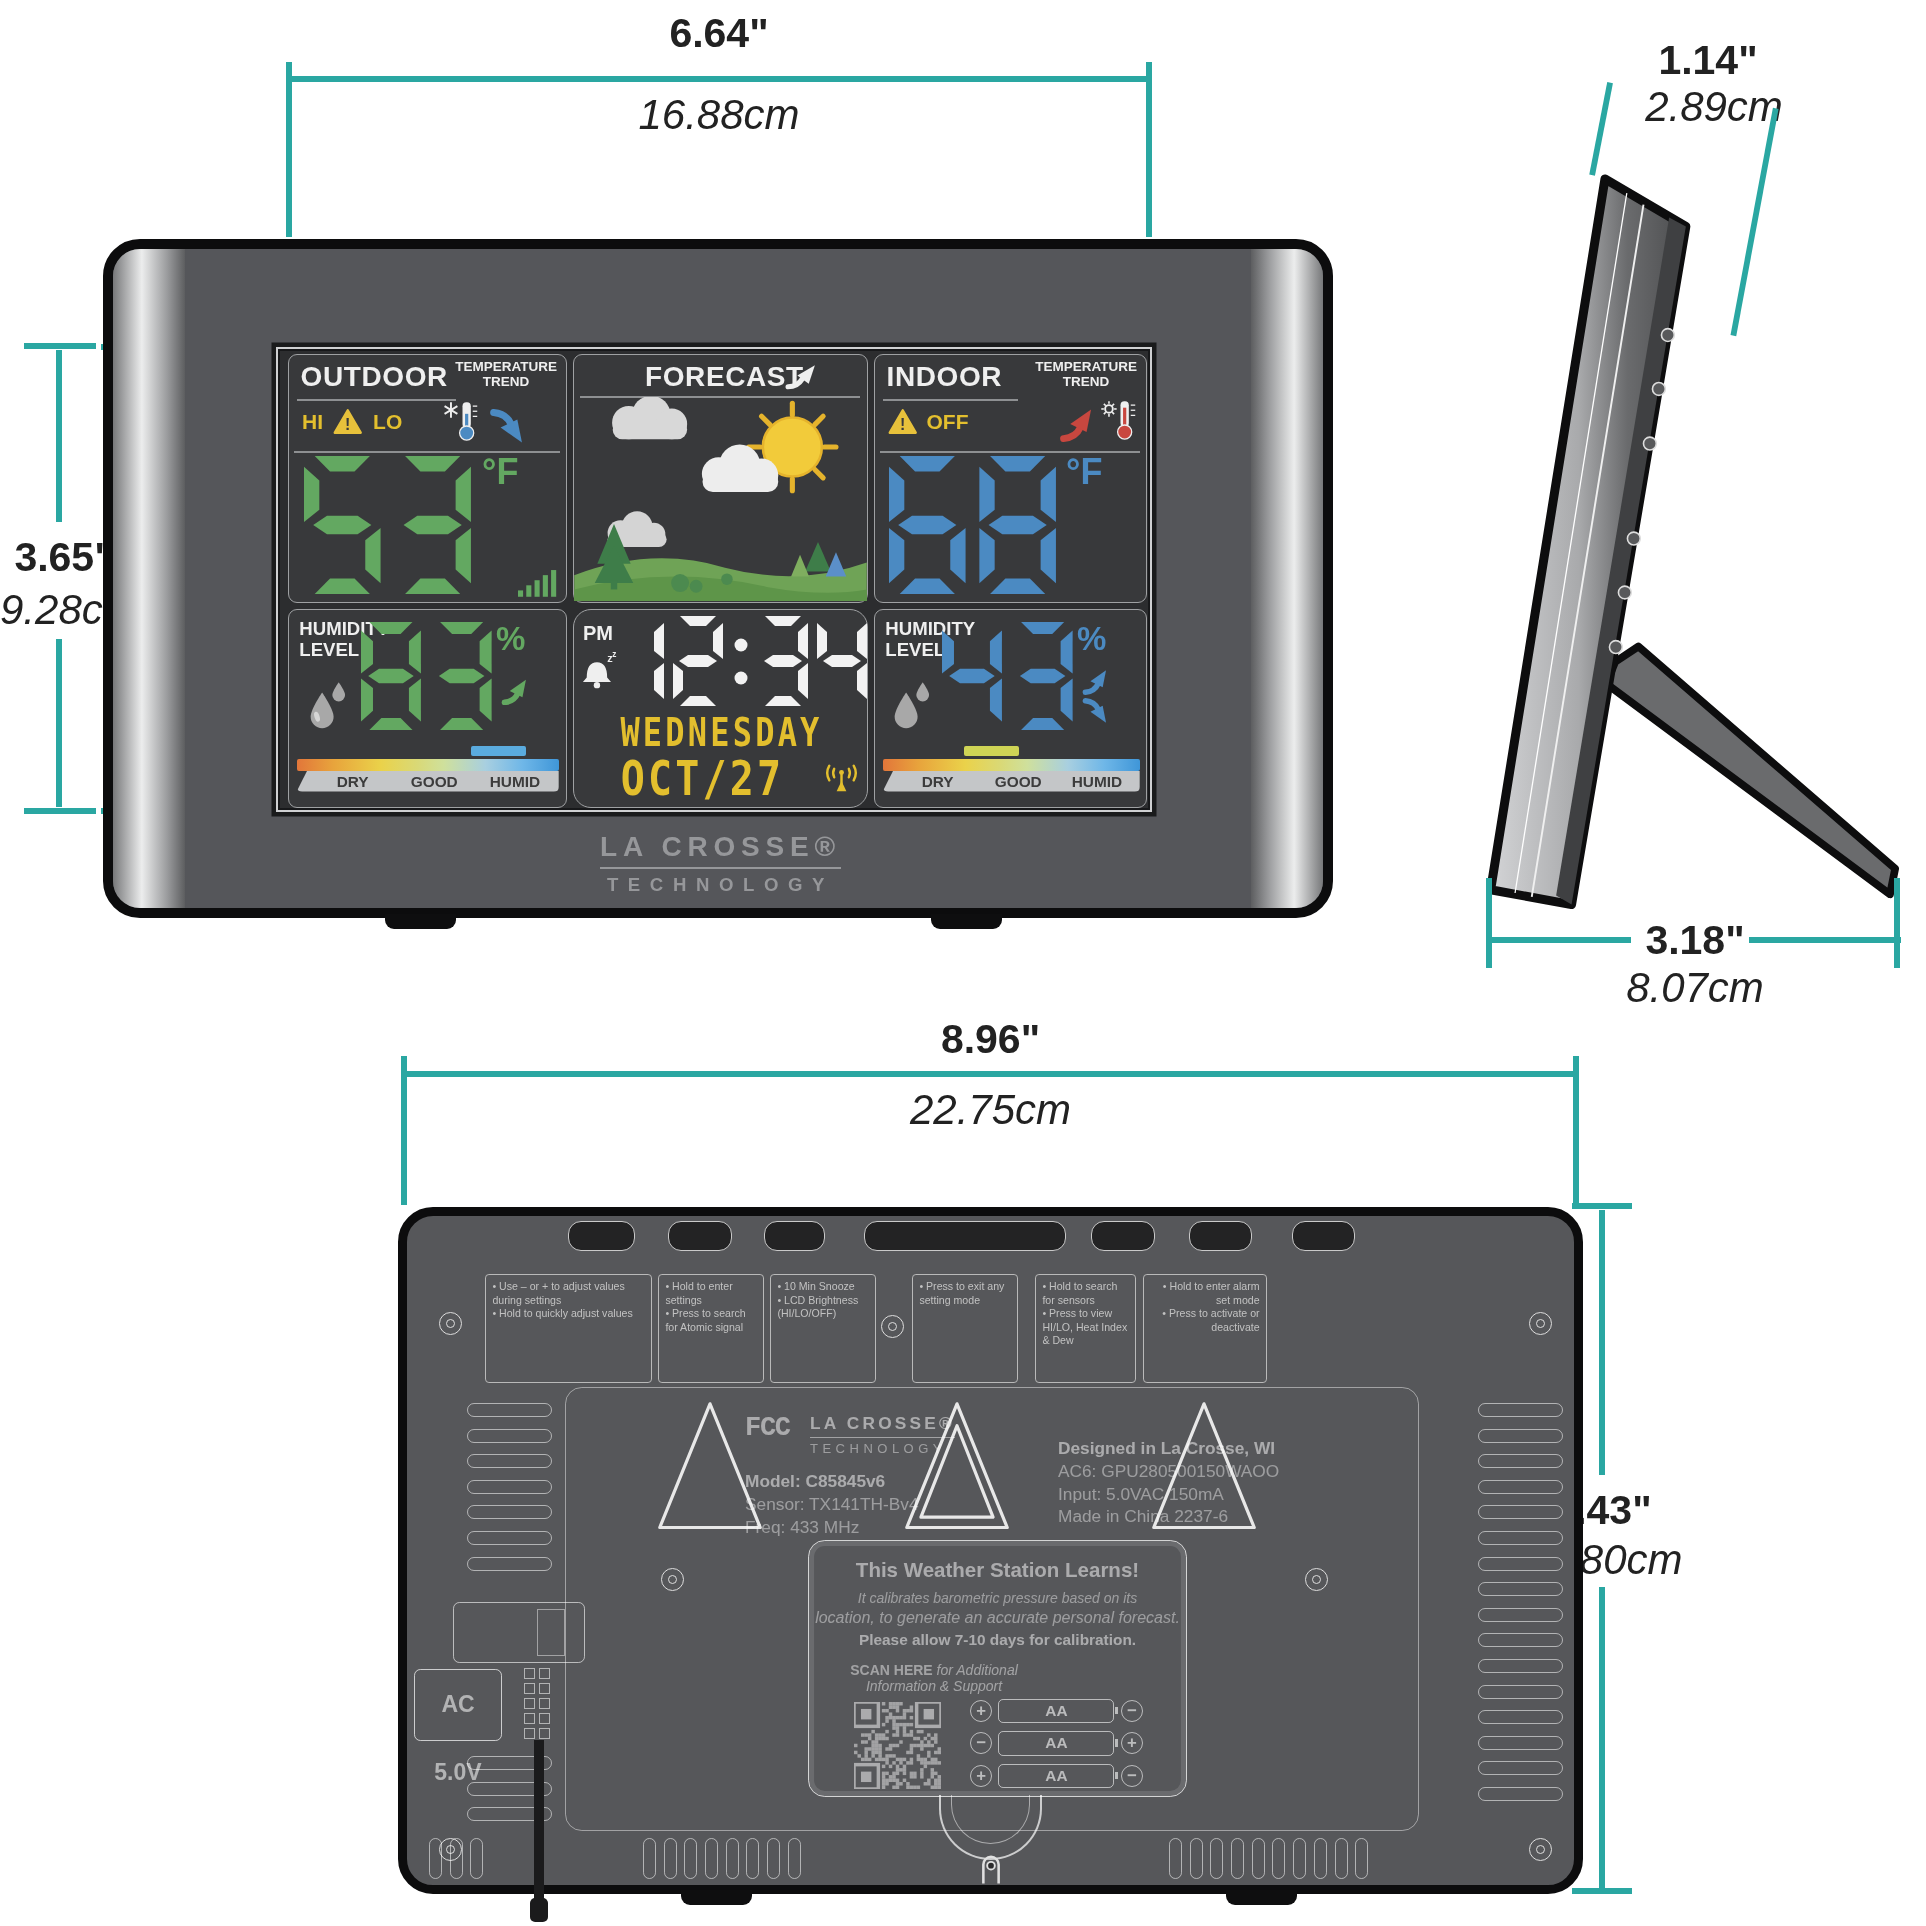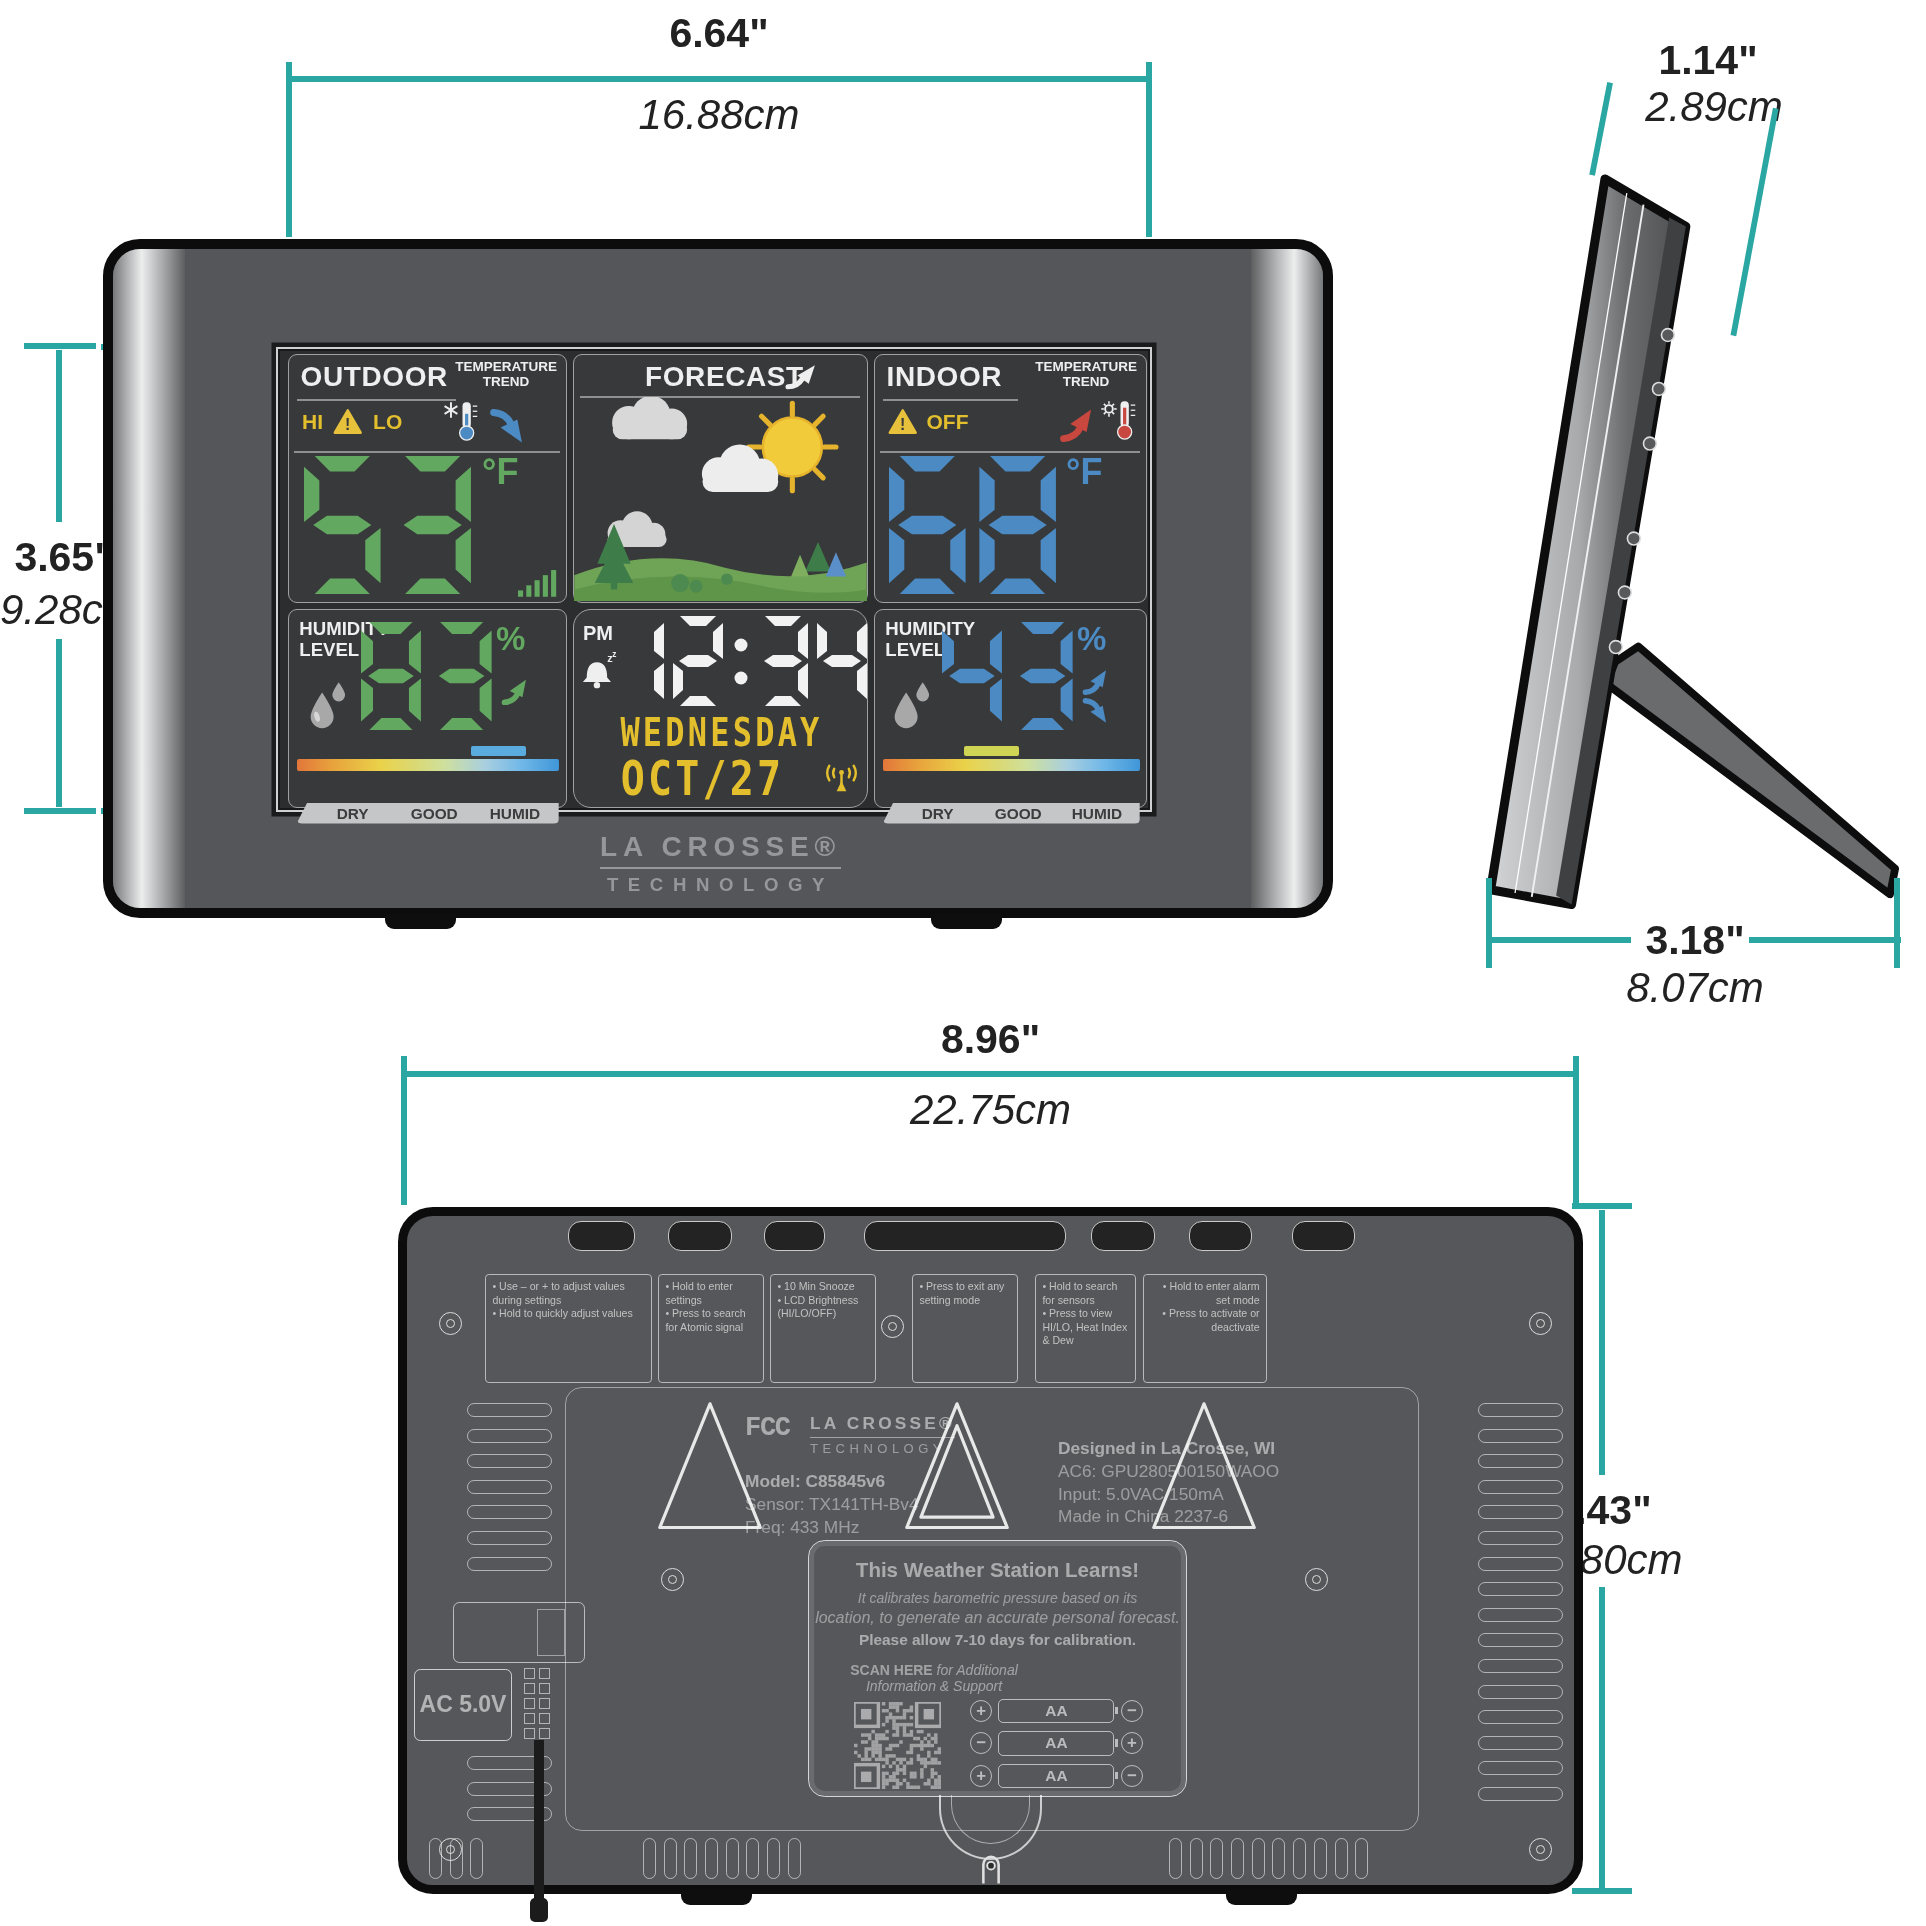--- a/index.html
+++ b/index.html
@@ -38,21 +38,21 @@
   .hr{position:absolute;height:1.9px;background:#8e9092;}
   .yel{color:var(--yellow);font-weight:bold;font-size:21px;}
   .unit-g{position:absolute;color:var(--green);font-weight:bold;font-size:36px;}
   .unit-b{position:absolute;color:var(--blue);font-weight:bold;font-size:36px;}
   .pct-g{position:absolute;color:var(--green);font-weight:bold;font-size:33px;}
   .pct-b{position:absolute;color:var(--blue);font-weight:bold;font-size:33px;}
   .humlabel{position:absolute;left:10.3px;top:7.7px;color:var(--white);font-weight:bold;font-size:18.6px;line-height:1.15;}
   .gradbar{position:absolute;height:11.6px;border-radius:1.9px;
     background:linear-gradient(90deg,#e2763a 0%,#e8a43c 14%,#ead24a 32%,#d9d977 46%,#cfe09c 56%,#a8cfe0 72%,#6fb7e8 86%,#3f96d8 100%);}
   .scaleband{position:absolute;height:20.5px;background:#c4c6c8;border-radius:0 0 5.1px 5.1px;
-    clip-path:polygon(10.3px 0,100% 0,100% 100%,0 100%);margin-top:32px;}
+    clip-path:polygon(10.3px 0,100% 0,100% 100%,0 100%);}
   .scaleband span{position:absolute;top:1.9px;font-size:15.4px;font-weight:bold;color:#3c3c3c;}
   .marker{position:absolute;height:9.6px;border-radius:1.9px;}
 
   .lcd-date{font-family:"DejaVu Sans Mono", monospace;font-weight:bold;color:var(--yellow);
     transform:scaleY(1.22);transform-origin:center;letter-spacing:3.2px;white-space:nowrap;}
 
   #brand-front{position:absolute;left:573px;top:831px;width:295px;text-align:center;color:#96979a;}
   #brand-front .b1{font-size:28px;font-weight:bold;letter-spacing:5.8px;border-bottom:2.6px solid #96979a;display:inline-block;padding-bottom:3.9px;}
   #brand-front .b2{font-size:18.6px;font-weight:bold;letter-spacing:9.6px;margin-top:5.1px;}
 
@@ -82,21 +82,21 @@
   .batt-row{display:flex;align-items:center;gap:6.4px;height:26px;}
   .batt-row .pol{width:22px;height:22px;border:1.3px solid rgba(255,255,255,.6);border-radius:50%;color:rgba(255,255,255,.6);
     font-size:16.7px;font-weight:bold;text-align:center;line-height:19px;}
   .batt-body{width:116px;height:24.4px;border:1.3px solid rgba(255,255,255,.6);border-radius:5.1px;text-align:center;
     color:rgba(255,255,255,.6);font-size:15.4px;font-weight:bold;line-height:22px;position:relative;}
   .batt-body::after{content:"";position:absolute;right:-5.1px;top:7px;width:3.9px;height:7.7px;background:rgba(255,255,255,.6);}
   #latch{position:absolute;left:939px;top:1795px;width:103px;height:65px;border:2.6px solid rgba(255,255,255,.7);
     border-top:none;border-radius:0 0 55px 55px;}
   #latch::after{content:"";position:absolute;left:10.3px;top:0;width:77px;height:48px;border:1.9px solid rgba(255,255,255,.5);
     border-top:none;border-radius:0 0 41px 41px;}
-  #acbox{position:absolute;left:414px;top:1669px;width:98px;height:72px;border:1.9px solid rgba(255,255,255,.7);
+  #acbox{position:absolute;left:414px;top:1669px;width:88px;height:72px;border:1.9px solid rgba(255,255,255,.7);
     border-radius:6.4px;color:rgba(255,255,255,.55);font-size:23px;font-weight:bold;text-align:center;line-height:68px;}
   #plug{position:absolute;left:453px;top:1602px;width:132px;height:61px;border:1.9px solid rgba(255,255,255,.6);border-radius:6.4px;}
   #plug::after{content:"";position:absolute;left:83px;top:6.4px;width:26px;height:45px;border:1.9px solid rgba(255,255,255,.45);}
   #grid{position:absolute;left:524px;top:1668px;width:33px;display:flex;flex-wrap:wrap;gap:3.9px;}
   .gcell{width:11px;height:11px;border:1.3px solid rgba(255,255,255,.55);}
   #cord{position:absolute;left:534px;top:1740px;width:9.6px;height:161px;background:#1b1b1c;}
   #cordtip{position:absolute;left:530px;top:1898px;width:18px;height:24.4px;background:#1b1b1c;border-radius:5.1px;}
   .tri{fill:none;stroke:#e8e8e8;stroke-width:5;stroke-linejoin:round;}
   #recess{position:absolute;left:565px;top:1387px;width:854px;height:444px;border:1.3px solid rgba(255,255,255,.45);border-radius:16.7px;}
 </style>

